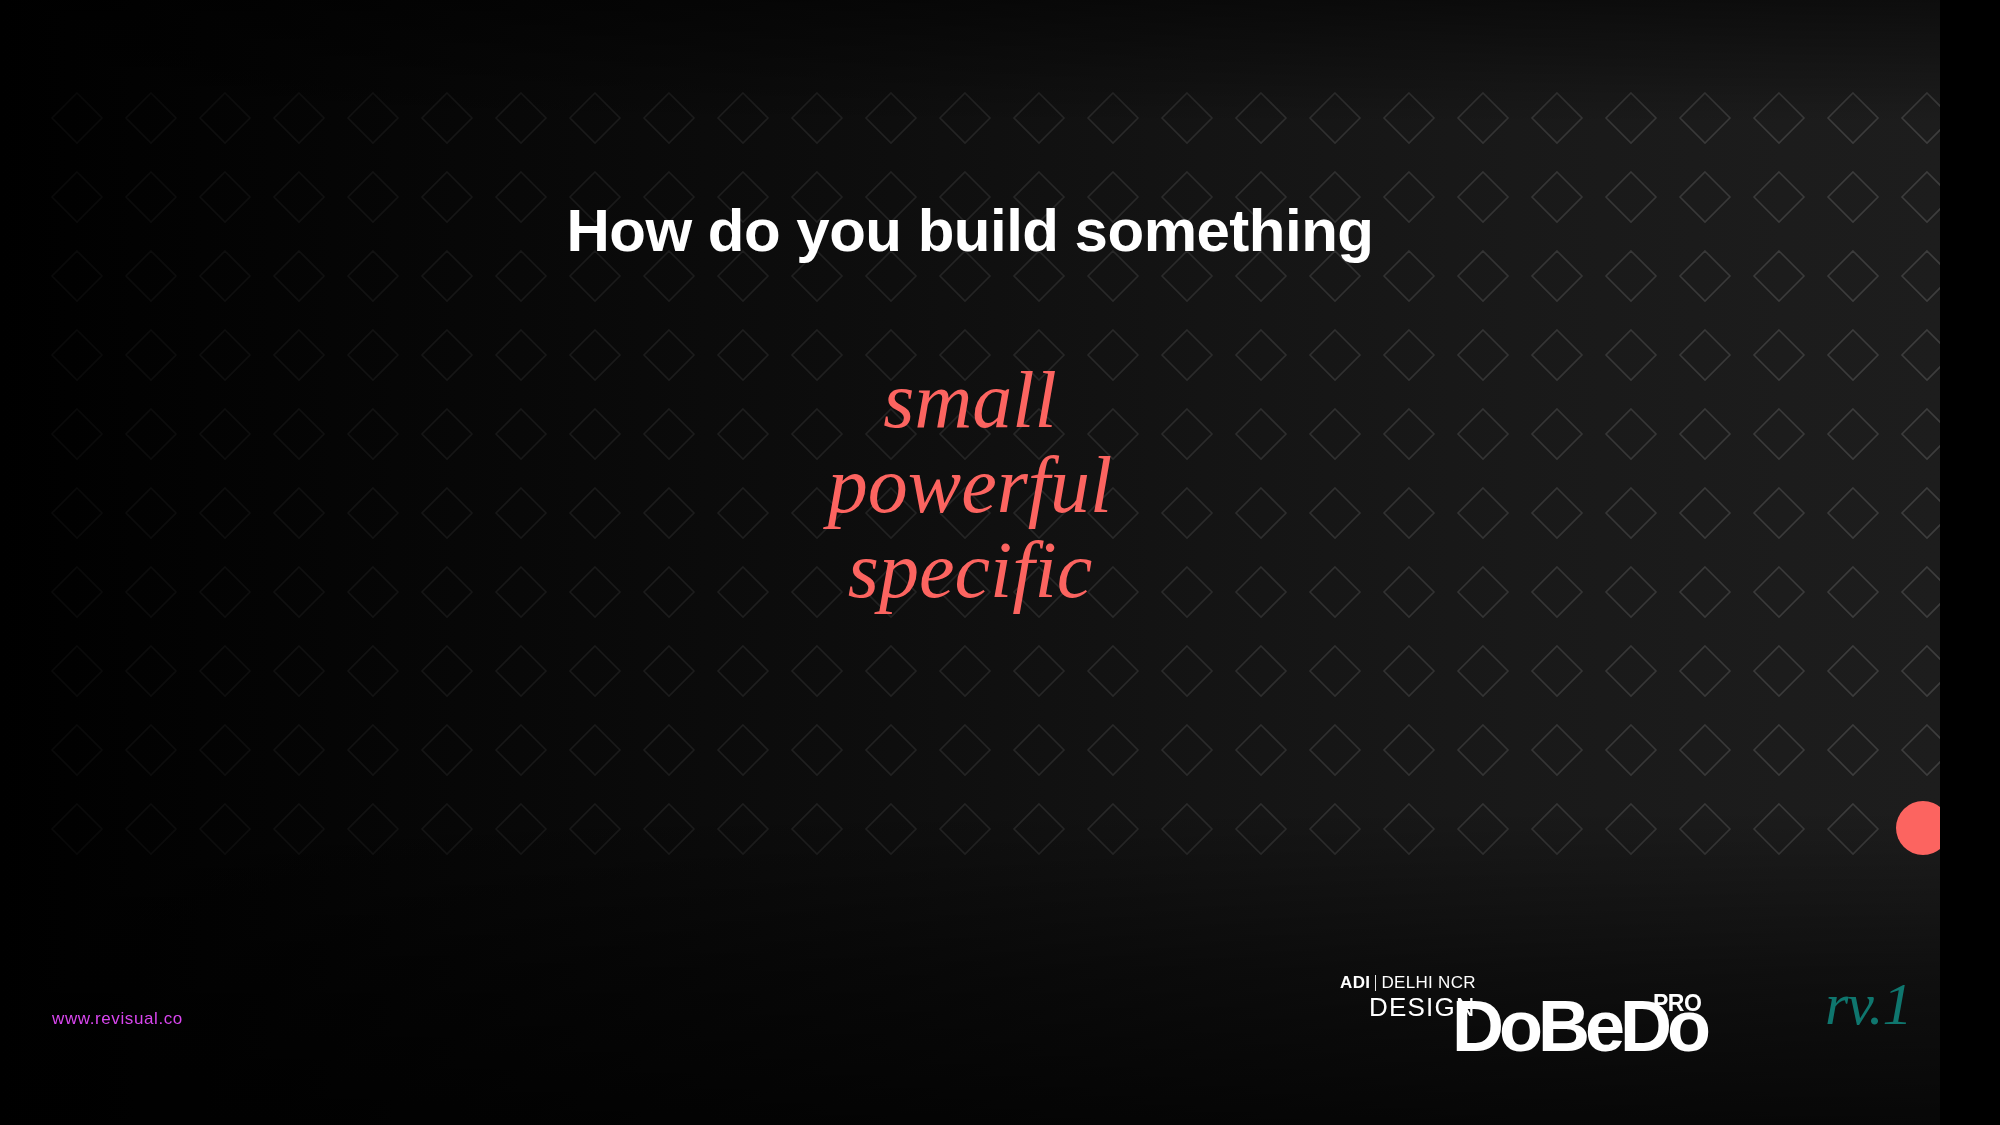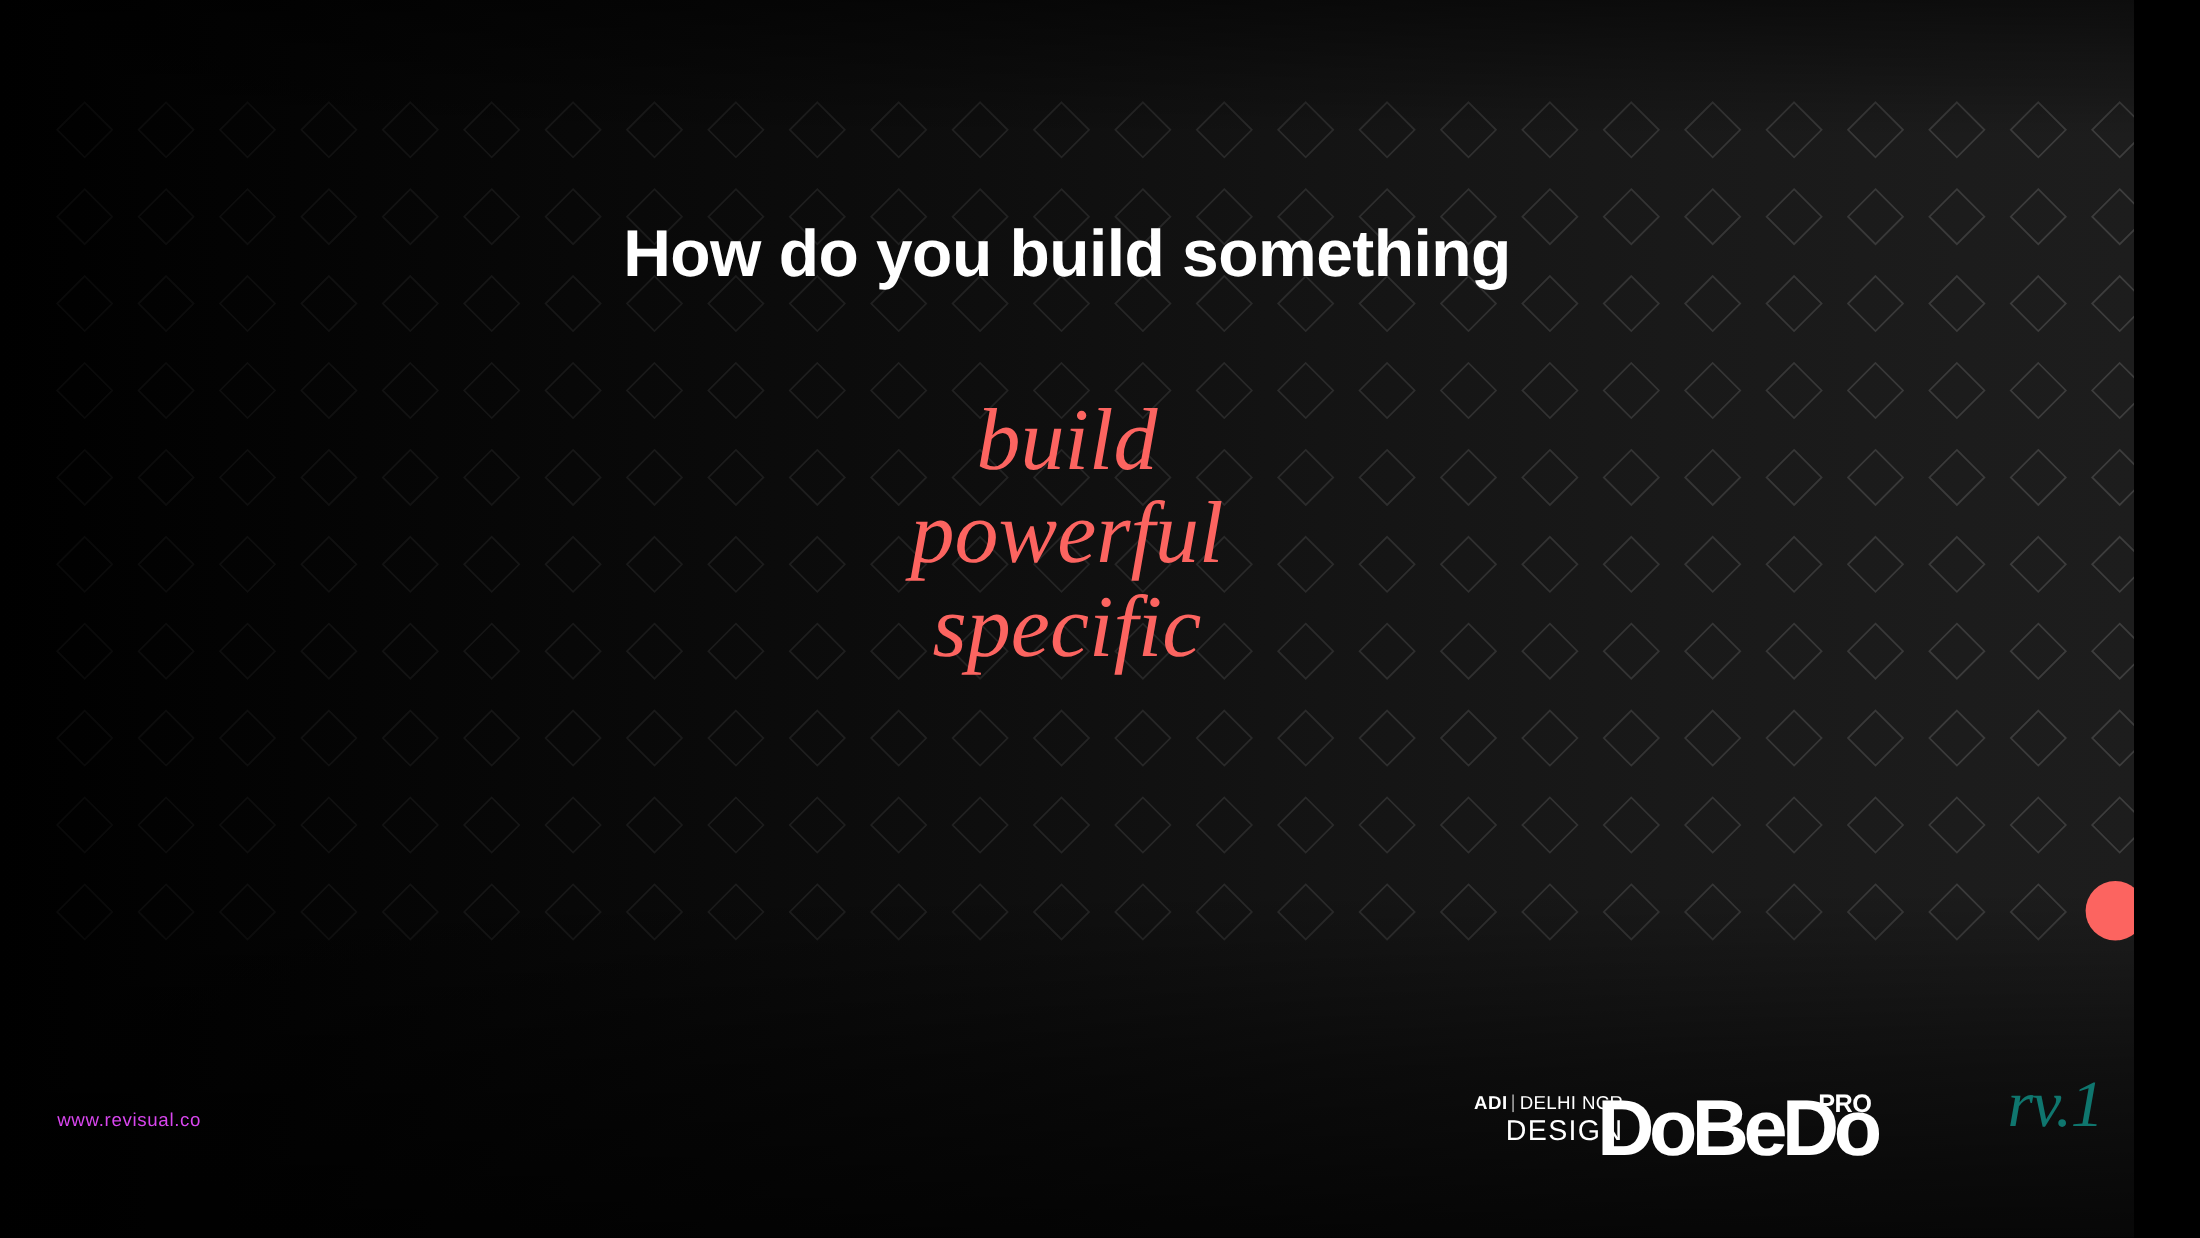--- a/index.html
+++ b/index.html
@@ -124,21 +124,20 @@
 
   
   .adi-lockup {
     position: absolute;
     left: 0px;
     top: 12px;
     color: #ffffff;
     font-family: "Liberation Sans", sans-serif;
     line-height: 1;
     z-index: 1;
-    margin-top: 20px;
   }
   .adi-row1 {
     display: flex;
     align-items: center;
     font-size: 17px;
     letter-spacing: 0.4px;
     white-space: nowrap;
   }
   .adi-bold { font-weight: 700; }
   .adi-pipe {
@@ -473,21 +472,21 @@
         <polygon points="1853,804 1878,829 1853,854 1828,829" fill="none" stroke="#ffffff" stroke-width="1.6" opacity="0.142"></polygon>
         <polygon points="1927,804 1952,829 1927,854 1902,829" fill="none" stroke="#ffffff" stroke-width="1.6" opacity="0.146"></polygon>
       </svg>
   </div>
 
   <div class="bg-vshade"></div>
 
   <div class="headline">How do you build something</div>
 
   <div class="serif-stack">
-    <div class="serif-line">build</div>
+    <div class="serif-line">small</div>
     <div class="serif-line">powerful</div>
     <div class="serif-line">specific</div>
   </div>
 
   <div class="coral-dot"></div>
 
   <div class="site-url">www.revisual.co</div>
 
   <div class="footer-logos">
 

